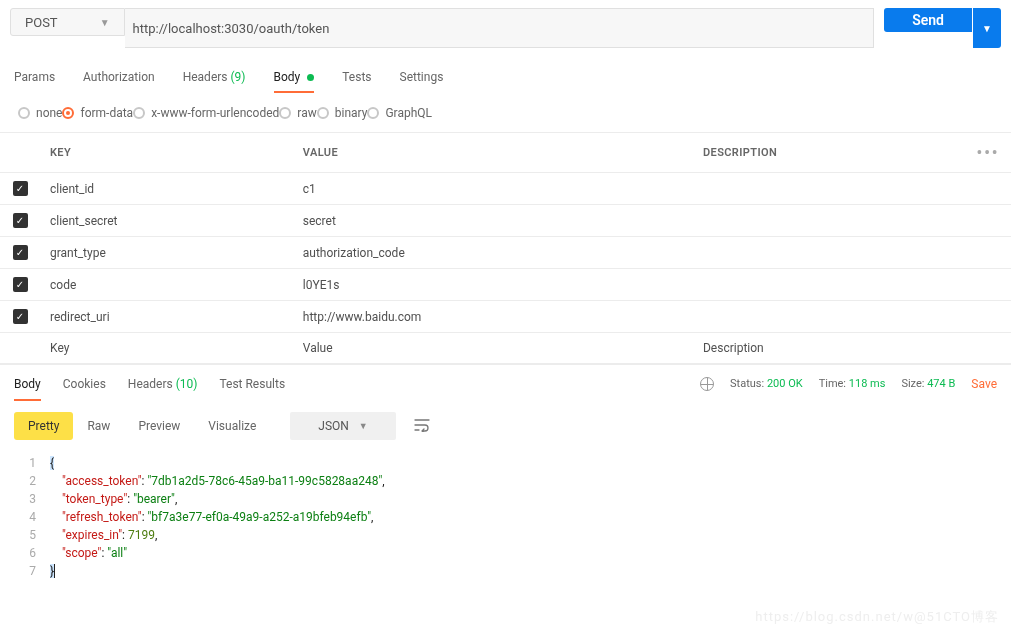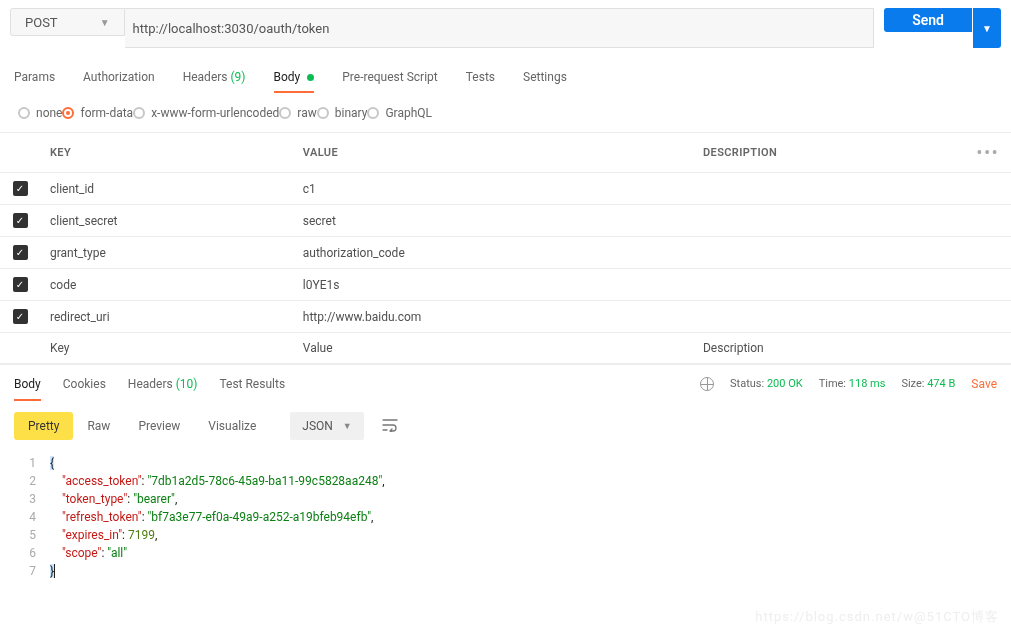--- a/index.html
+++ b/index.html
@@ -42,21 +42,21 @@
 .resp-meta .green { color: #0cbb52; }
 .save-link { color: #ff6c37; font-size: 12px; cursor: pointer; }
 .globe { width: 14px; height: 14px; border: 1px solid #999; border-radius: 50%; position: relative; display: inline-block; }
 .globe::before { content: ""; position: absolute; left: 50%; top: 0; bottom: 0; width: 1px; background: #999; }
 .globe::after { content: ""; position: absolute; top: 50%; left: 0; right: 0; height: 1px; background: #999; }
 
 .viewer-bar { display: flex; align-items: center; padding: 10px 14px; gap: 8px; }
 .view-tabs { display: flex; background: #fff; }
 .view-tab { padding: 7px 14px; font-size: 12px; color: #666; cursor: pointer; }
 .view-tab.active { background: #fde047; border-radius: 3px; color: #333; }
-.format-select { background: #f0f0f0; padding: 7px 12px; font-size: 12px; color: #555; border-radius: 2px; display: flex; align-items: center; gap: 10px; cursor: pointer; margin-left: 12px; }
+.format-select { background: #f0f0f0; padding: 7px 28px; font-size: 12px; color: #555; border-radius: 2px; display: flex; align-items: center; gap: 10px; cursor: pointer; margin-left: 12px; }
 .wrap-icon { margin-left: 10px; cursor: pointer; color: #777; }
 
 .code-area { padding: 4px 14px; font-family: Menlo, Consolas, monospace; font-size: 12px; line-height: 1.5; }
 .code-row { display: flex; }
 .gutter { width: 36px; text-align: right; color: #aaa; padding-right: 14px; user-select: none; }
 .code-line .key { color: #c41a16; }
 .code-line .str { color: #0b7f12; }
 .code-line .num { color: #4d7c0f; }
 .code-line .punct { color: #212121; }
 .cursor { border-right: 1px solid #212121; }
@@ -82,21 +82,20 @@
   <div class="tab">Params</div>
   <div class="tab">Authorization</div>
   <div class="tab">
     <span>Headers</span>
     <span class="count">(9)</span>
   </div>
   <div class="tab active">
     <span>Body</span>
     <span class="dot"></span>
   </div>
-  <div class="tab">Pre-request Script</div>
   <div class="tab">Tests</div>
   <div class="tab">Settings</div>
 </div>
 
 <div class="body-types">
   <div class="radio">
       <span class="circle"></span>
       <span>none</span>
     </div>
   <div class="radio selected">

